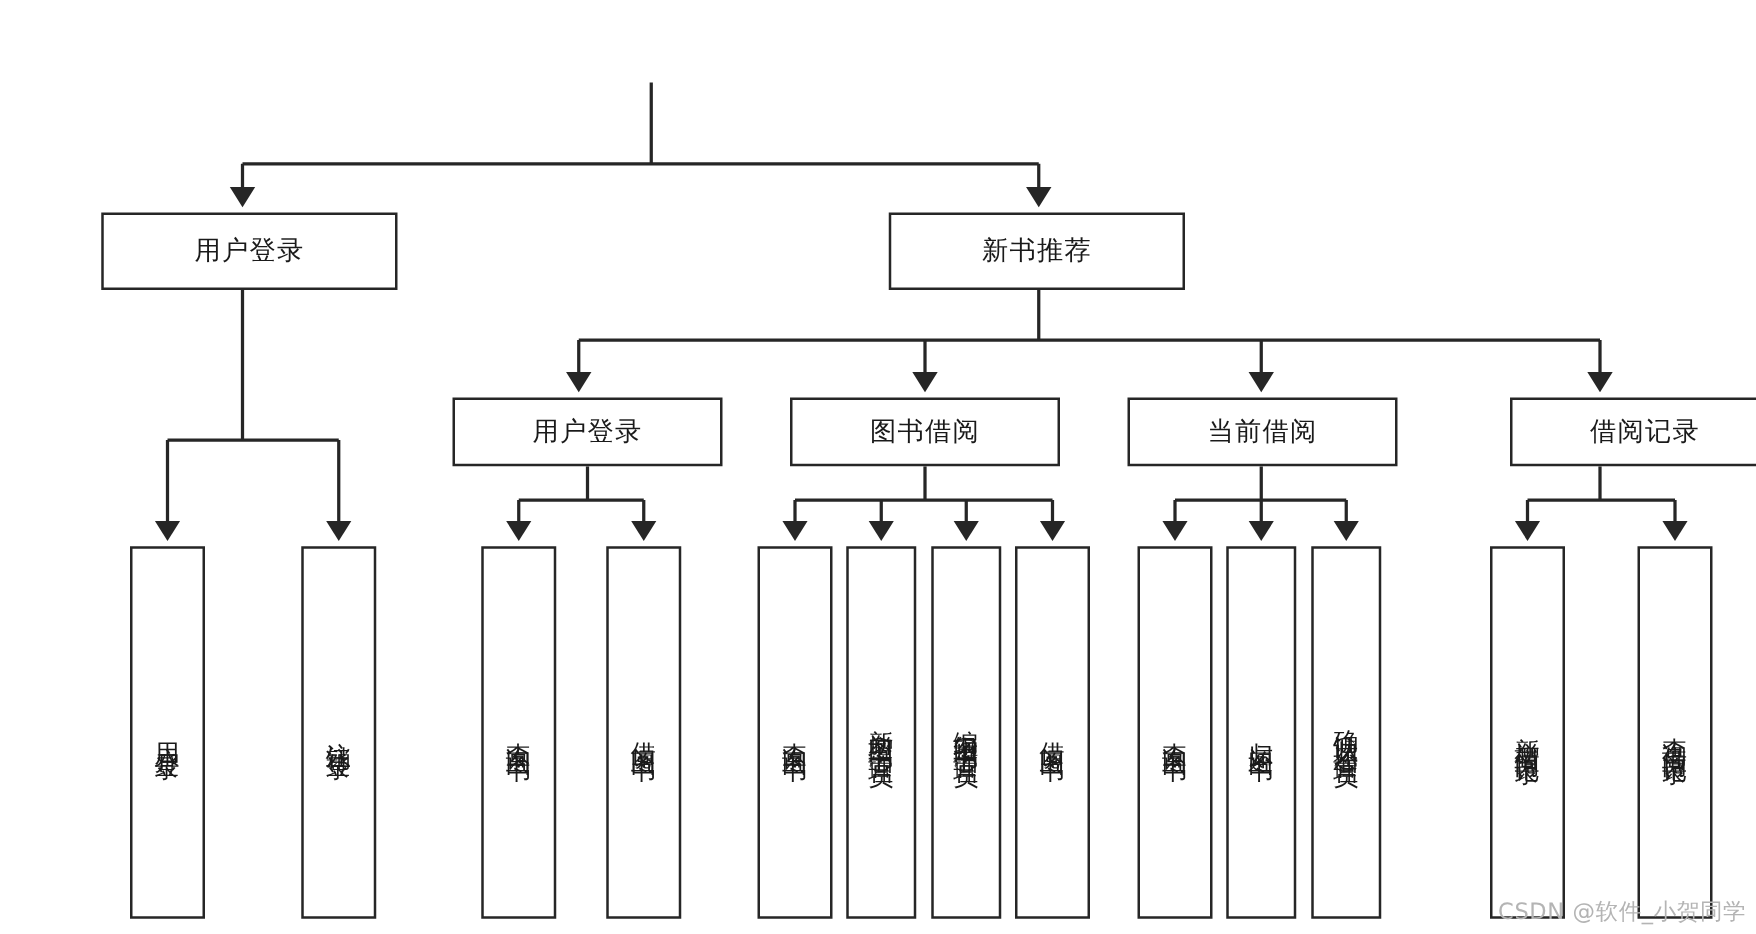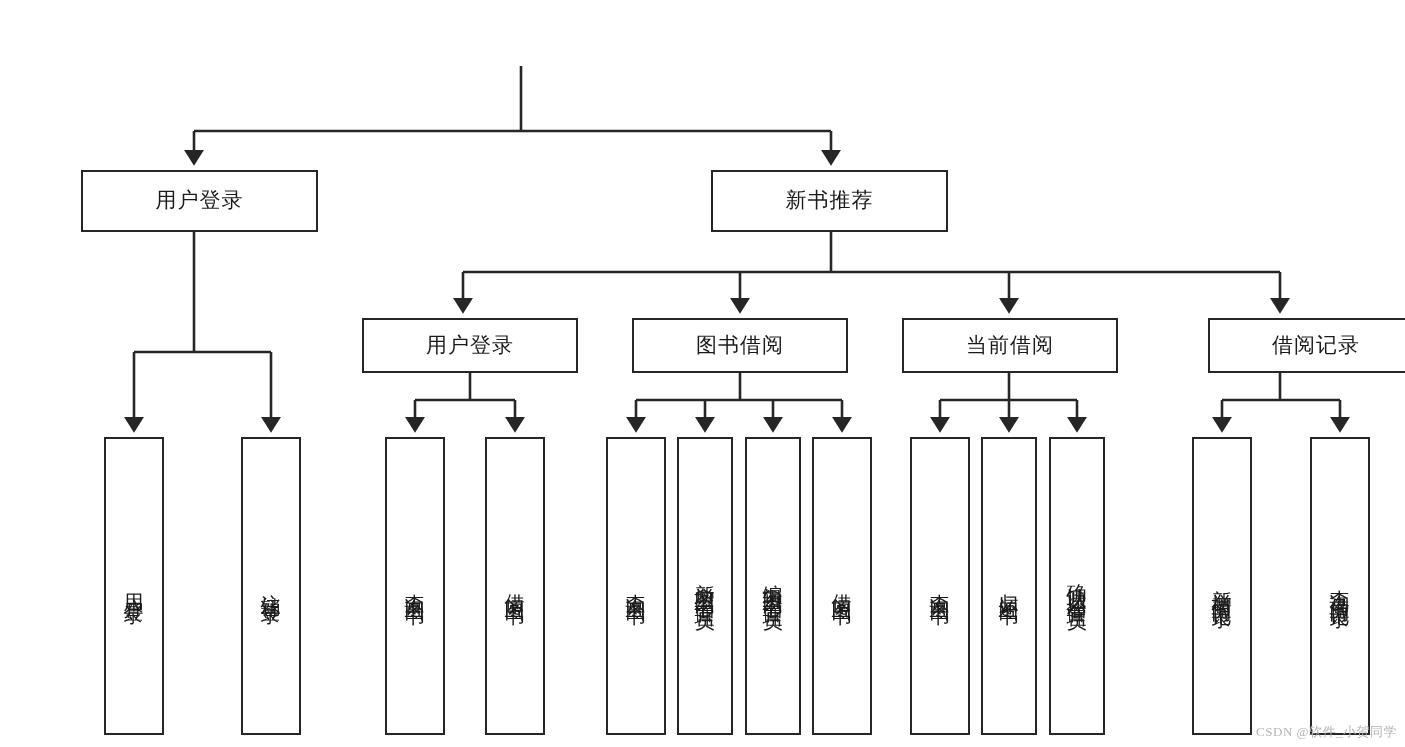--- a/index.html
+++ b/index.html
@@ -54,25 +54,24 @@
     left: 0;
     top: 0;
     width: 1405px;
     height: 747px;
     pointer-events: none;
   }
   .watermark {
     position: absolute;
     right: 8px;
     bottom: 6px;
-    font-size: 13px;
+    font-size: 18px;
     color: #b4b4b4;
     letter-spacing: 0.5px;
     white-space: nowrap;
-    font-family: Liberation Serif, serif;
   }
 </style>
 </head>
 <body>
 
 <div id="canvas">
 
   <svg class="wires" viewBox="0 0 1405 747">
     <defs>
       <marker id="arrow" markerWidth="9" markerHeight="9" refX="3.2" refY="4.5" orient="auto" markerUnits="strokeWidth">

